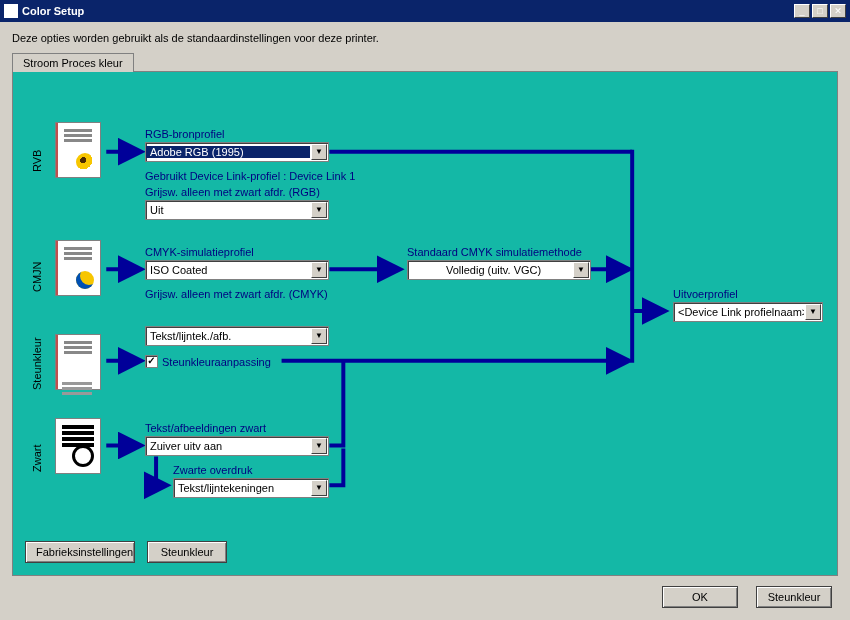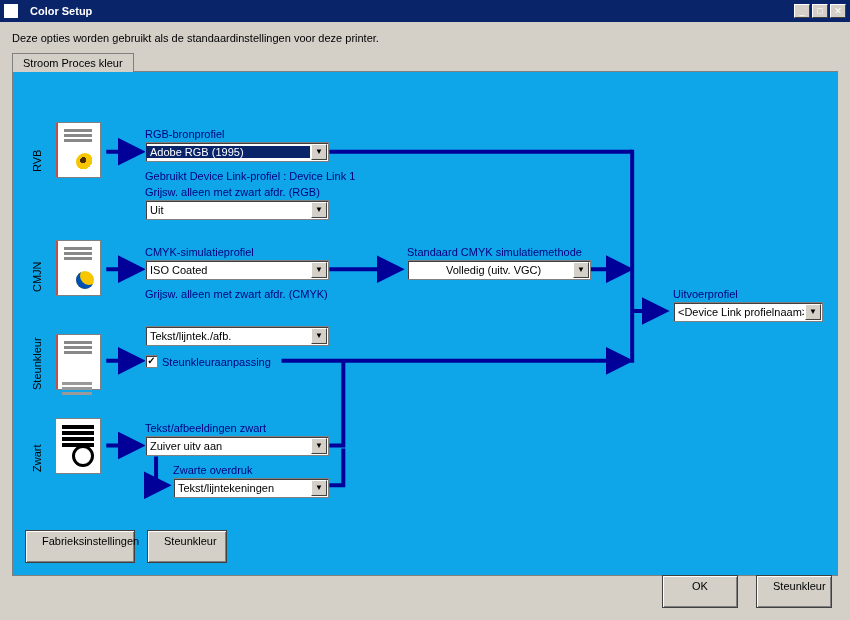--- a/index.html
+++ b/index.html
@@ -19,21 +19,21 @@
     display: flex;
     align-items: center;
     padding: 0 4px;
   }
   .titlebar .appicon {
     width: 14px; height: 14px;
     background: #fff;
     margin-right: 4px;
     display:inline-block;
   }
-  .titlebar .title { flex:1; font-weight:bold;margin-left:8px; }
+  .titlebar .title { flex:1; font-weight:bold; }
   .titlebar .winbtns { display:flex; gap:2px; }
   .winbtn {
     width:16px; height:14px;
     background:#d4d0c8;
     border:1px solid #fff;
     border-right-color:#404040;
     border-bottom-color:#404040;
     font-size:9px;
     line-height:12px;
     text-align:center;
@@ -53,21 +53,21 @@
     border:1px solid #808080;
     border-bottom:none;
     background:#d4d0c8;
     padding:3px 10px;
     position:relative;
     top:1px;
     z-index:2;
   }
   .panel {
     border:1px solid #808080;
-    background:#0ea5e9;
+    background:#14b8a6;
     height:505px;
     position:relative;
   }
   .svgflow {
     position:absolute;
     left:0; top:0;
     width:100%; height:100%;
     pointer-events:none;
   }
   .vlabel {
@@ -181,23 +181,23 @@
     background:#fff;
     border:1px solid #808080;
     box-shadow: inset 1px 1px 0 #404040;
     text-align:center;
     line-height:10px;
     font-size:10px;
     font-weight:bold;
   }
   .btn {
     position:absolute;
-    height:33px;
+    height:22px;
     min-width:70px;
-    padding:0 16px;
+    padding:0 10px;
     background:#d4d0c8;
     border:1px solid #404040;
     box-shadow: inset 1px 1px 0 #fff, inset -1px -1px 0 #808080;
     text-align:center;
     line-height:20px;
   }
   .footer-btns {
     position:absolute;
     right:18px;
     bottom:12px;

